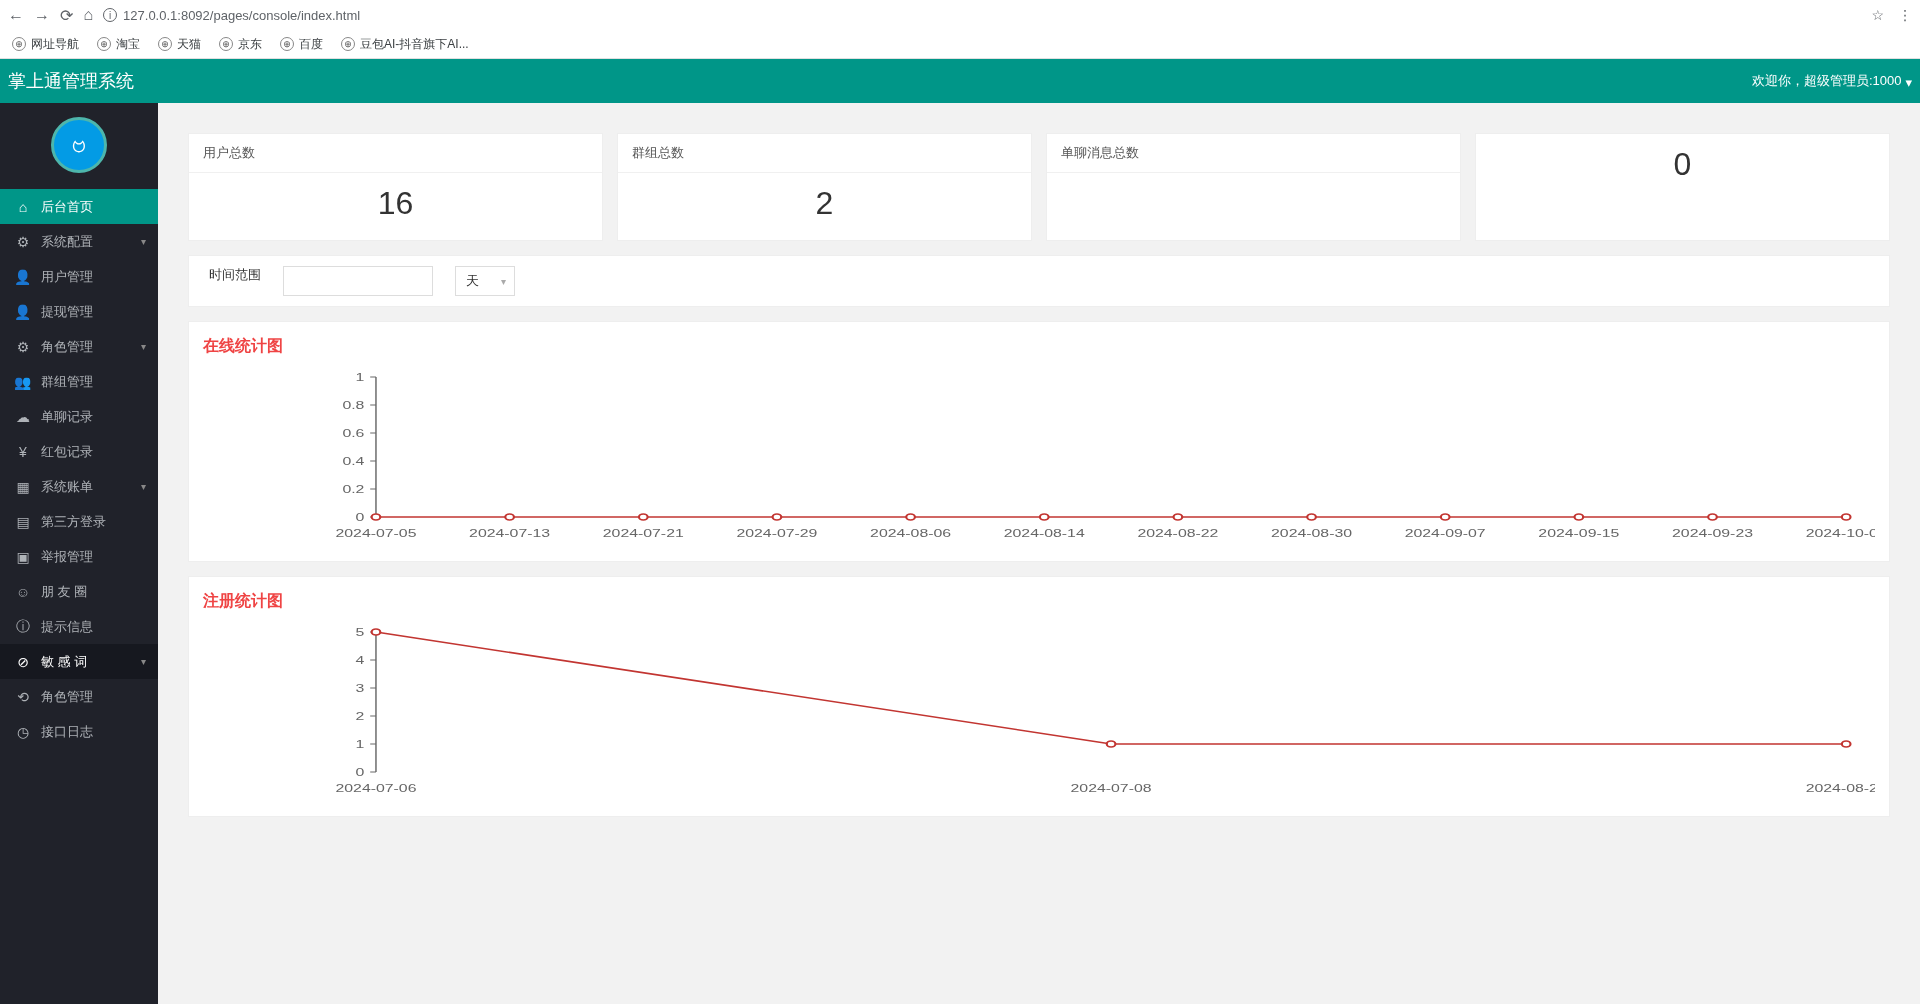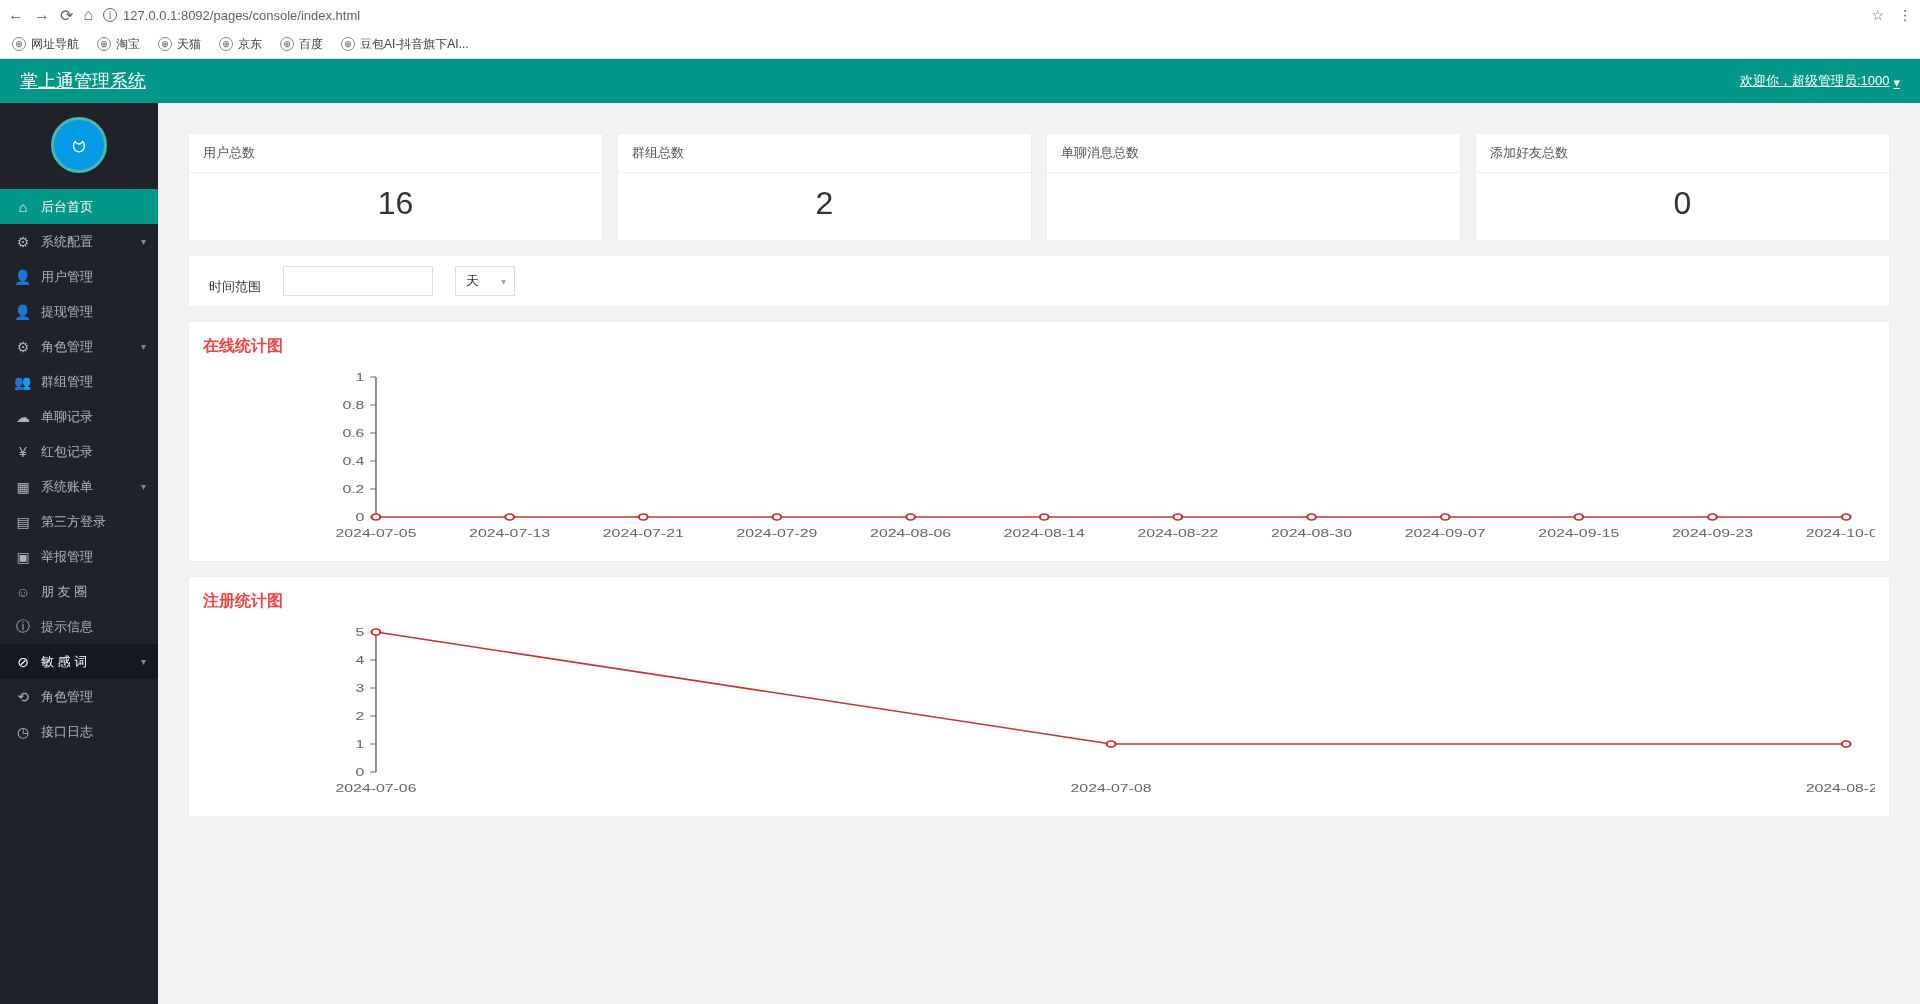--- a/index.html
+++ b/index.html
@@ -10,21 +10,21 @@
   .browser-toolbar { display: flex; align-items: center; height: 30px; padding: 0 8px; gap: 10px; }
   .nav-btn { color: #5f6368; font-size: 16px; cursor: pointer; display: flex; align-items: center; }
   .addr-bar { display: flex; align-items: center; gap: 6px; color: #5f6368; font-size: 13px; }
   .addr-i { border: 1px solid #5f6368; border-radius: 50%; width: 14px; height: 14px; display: inline-flex; align-items: center; justify-content: center; font-size: 10px; }
   .browser-right { margin-left: auto; display: flex; gap: 14px; color: #5f6368; }
   .bookmarks-bar { display: flex; align-items: center; height: 28px; padding: 0 12px; gap: 18px; font-size: 12px; color: #3c4043; }
   .bookmark { display: flex; align-items: center; gap: 5px; cursor: pointer; }
   .bm-icon { width: 14px; height: 14px; border: 1px solid #888; border-radius: 50%; display: inline-flex; align-items: center; justify-content: center; font-size: 9px; color: #555; }
 
   
-  .app-header { background: #009688; color: #fff; height: 44px; display: flex; align-items: center; padding: 0 20px; text-decoration: underline; }
+  .app-header { background: #009688; color: #fff; height: 44px; display: flex; align-items: center; padding: 0 8px; }
   .app-title { font-size: 18px; font-weight: 400; }
   .app-user { margin-left: auto; font-size: 13px; display: flex; align-items: flex-end; gap: 4px; cursor: pointer; }
 
   
   .layout { display: flex; height: calc(1004px - 30px - 28px - 44px); }
   .sidebar { width: 158px; background: #20222a; color: #aeb2b7; display: flex; flex-direction: column; }
   .sidebar-logo { display: flex; justify-content: center; padding: 14px 0 16px; }
   .logo-circle { width: 56px; height: 56px; border-radius: 50%; border: 3px solid #4db6ac; background: #039be5; display: flex; align-items: center; justify-content: center; color: #fff; font-size: 26px; }
   .nav { list-style: none; }
   .nav li { height: 35px; display: flex; align-items: center; padding: 0 15px; cursor: pointer; font-size: 13px; position: relative; }
@@ -33,21 +33,21 @@
   .nav .nav-icon { width: 16px; margin-right: 10px; display: inline-flex; justify-content: center; font-size: 14px; }
   .nav .chev { position: absolute; right: 12px; font-size: 10px; color: #888; }
 
   
   .main { flex: 1; padding: 30px; overflow: auto; }
   .stats-row { display: flex; gap: 14px; margin-bottom: 14px; }
   .stat-card { flex: 1; background: #fff; border: 1px solid #eee; }
   .stat-label { padding: 10px 14px; font-size: 13px; color: #555; border-bottom: 1px solid #f0f0f0; }
   .stat-value { padding: 12px 14px 18px; font-size: 32px; color: #333; text-align: center; }
 
-  .filter-row { background: #fff; border: 1px solid #eee; padding: 10px 20px; display: flex; align-items: flex-end; gap: 22px; margin-bottom: 14px; }
+  .filter-row { background: #fff; border: 1px solid #eee; padding: 10px 20px; display: flex; align-items: flex-start; gap: 22px; margin-bottom: 14px; }
   .filter-label { font-size: 13px; color: #333; }
   .filter-input { width: 150px; height: 30px; border: 1px solid #ddd; padding: 0 8px; }
   .filter-select { height: 30px; border: 1px solid #ddd; background: #fff; padding: 0 28px 0 10px; font-size: 13px; position: relative; display: flex; align-items: center; min-width: 60px; cursor: pointer; }
   .filter-select .sel-chev { position: absolute; right: 8px; font-size: 10px; color: #aaa; }
 
   .chart-card { background: #fff; border: 1px solid #eee; padding: 14px; margin-bottom: 14px; }
   .chart-title { font-size: 16px; font-weight: 700; color: #ef4444; margin-bottom: 10px; }
   .chart-area { position: relative; width: 100%; }
   .chart1 .chart-area { height: 180px; }
   .chart2 .chart-area { height: 180px; }
@@ -195,21 +195,20 @@
           <div class="stat-value">16</div>
         </div>
         <div class="stat-card">
           <div class="stat-label">群组总数</div>
           <div class="stat-value">2</div>
         </div>
         <div class="stat-card">
           <div class="stat-label">单聊消息总数</div>
         </div>
         <div class="stat-card">
-          <div class="stat-label">添加好友总数</div>
           <div class="stat-value">0</div>
         </div>
       </div>
 
     <div class="filter-row">
       <span class="filter-label">时间范围</span>
       <input class="filter-input" style="">
       <div class="filter-select">
         <span>天</span>
         <span class="sel-chev">▾</span>

